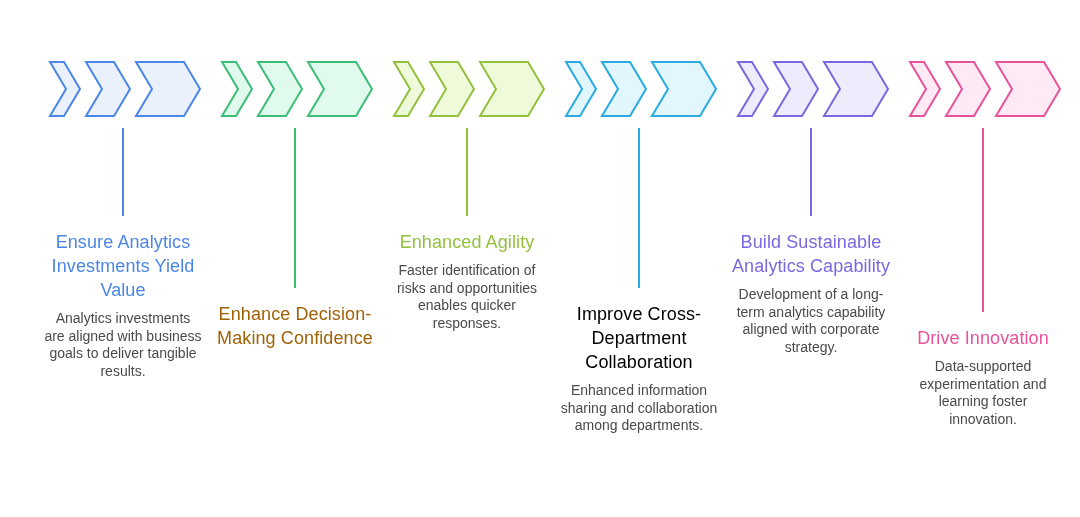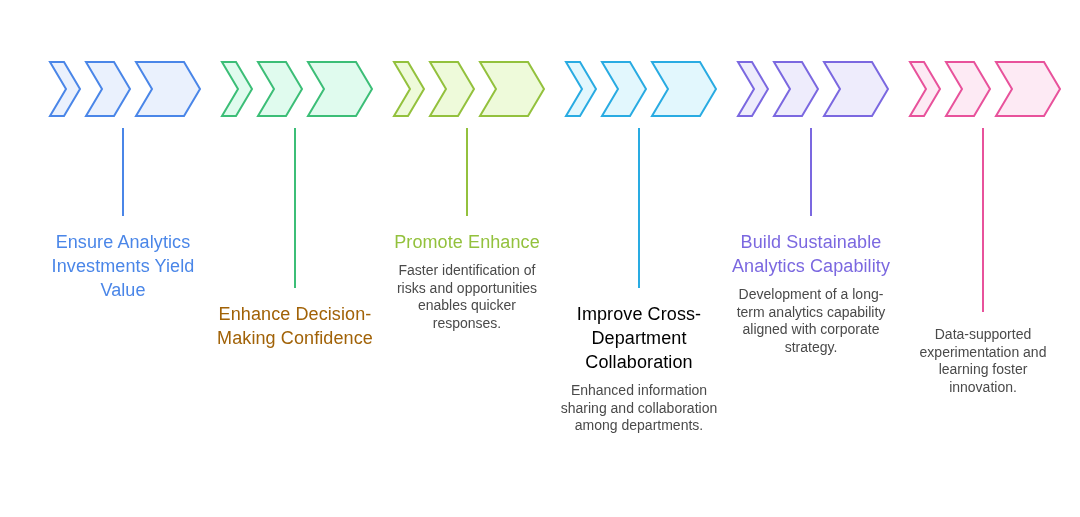--- a/index.html
+++ b/index.html
@@ -89,20 +89,21 @@
       <div class="chevrons">
         <svg viewBox="0 0 152 58">
           <polygon points="2,2 16,2 32,29 16,56 2,56 18,29" fill="#eaf1fd" stroke="#4a86e8" stroke-width="2" stroke-linejoin="miter"></polygon>
           <polygon points="38,2 66,2 82,29 66,56 38,56 54,29" fill="#eaf1fd" stroke="#4a86e8" stroke-width="2" stroke-linejoin="miter"></polygon>
           <polygon points="88,2 136,2 152,29 136,56 88,56 104,29" fill="#eaf1fd" stroke="#4a86e8" stroke-width="2" stroke-linejoin="miter"></polygon>
         </svg>
       </div>
       <div class="stem" style="height: 88px; background: rgb(74, 134, 232);"></div>
       <div class="textblock" style="margin-top: 14px;">
         <div class="ttl" style="color: rgb(74, 134, 232);">Ensure Analytics Investments Yield Value</div>
+        <div class="desc">Analytics investments are aligned with business goals to deliver tangible results.</div>
       </div>
     </div>
     <div class="column">
       <div class="chevrons">
         <svg viewBox="0 0 152 58">
           <polygon points="2,2 16,2 32,29 16,56 2,56 18,29" fill="#e0fbee" stroke="#3cbe77" stroke-width="2" stroke-linejoin="miter"></polygon>
           <polygon points="38,2 66,2 82,29 66,56 38,56 54,29" fill="#e0fbee" stroke="#3cbe77" stroke-width="2" stroke-linejoin="miter"></polygon>
           <polygon points="88,2 136,2 152,29 136,56 88,56 104,29" fill="#e0fbee" stroke="#3cbe77" stroke-width="2" stroke-linejoin="miter"></polygon>
         </svg>
       </div>
@@ -114,21 +115,21 @@
     <div class="column">
       <div class="chevrons">
         <svg viewBox="0 0 152 58">
           <polygon points="2,2 16,2 32,29 16,56 2,56 18,29" fill="#eefada" stroke="#93c13d" stroke-width="2" stroke-linejoin="miter"></polygon>
           <polygon points="38,2 66,2 82,29 66,56 38,56 54,29" fill="#eefada" stroke="#93c13d" stroke-width="2" stroke-linejoin="miter"></polygon>
           <polygon points="88,2 136,2 152,29 136,56 88,56 104,29" fill="#eefada" stroke="#93c13d" stroke-width="2" stroke-linejoin="miter"></polygon>
         </svg>
       </div>
       <div class="stem" style="height: 88px; background: rgb(147, 193, 61);"></div>
       <div class="textblock" style="margin-top: 14px;">
-        <div class="ttl" style="color: rgb(147, 193, 61);">Promote Enhance</div>
+        <div class="ttl" style="color: rgb(147, 193, 61);">Enhanced Agility</div>
         <div class="desc">Faster identification of risks and opportunities enables quicker responses.</div>
       </div>
     </div>
     <div class="column">
       <div class="chevrons">
         <svg viewBox="0 0 152 58">
           <polygon points="2,2 16,2 32,29 16,56 2,56 18,29" fill="#e2f7fd" stroke="#29abe2" stroke-width="2" stroke-linejoin="miter"></polygon>
           <polygon points="38,2 66,2 82,29 66,56 38,56 54,29" fill="#e2f7fd" stroke="#29abe2" stroke-width="2" stroke-linejoin="miter"></polygon>
           <polygon points="88,2 136,2 152,29 136,56 88,56 104,29" fill="#e2f7fd" stroke="#29abe2" stroke-width="2" stroke-linejoin="miter"></polygon>
         </svg>
@@ -156,16 +157,17 @@
     <div class="column">
       <div class="chevrons">
         <svg viewBox="0 0 152 58">
           <polygon points="2,2 16,2 32,29 16,56 2,56 18,29" fill="#fdeaf4" stroke="#e8529b" stroke-width="2" stroke-linejoin="miter"></polygon>
           <polygon points="38,2 66,2 82,29 66,56 38,56 54,29" fill="#fdeaf4" stroke="#e8529b" stroke-width="2" stroke-linejoin="miter"></polygon>
           <polygon points="88,2 136,2 152,29 136,56 88,56 104,29" fill="#fdeaf4" stroke="#e8529b" stroke-width="2" stroke-linejoin="miter"></polygon>
         </svg>
       </div>
       <div class="stem" style="height: 184px; background: rgb(232, 82, 155);"></div>
       <div class="textblock" style="margin-top: 14px;">
+        <div class="ttl" style="color: rgb(232, 82, 155);">Drive Innovation</div>
         <div class="desc">Data-supported experimentation and learning foster innovation.</div>
       </div>
     </div>
   </div>
 
 </body></html>

